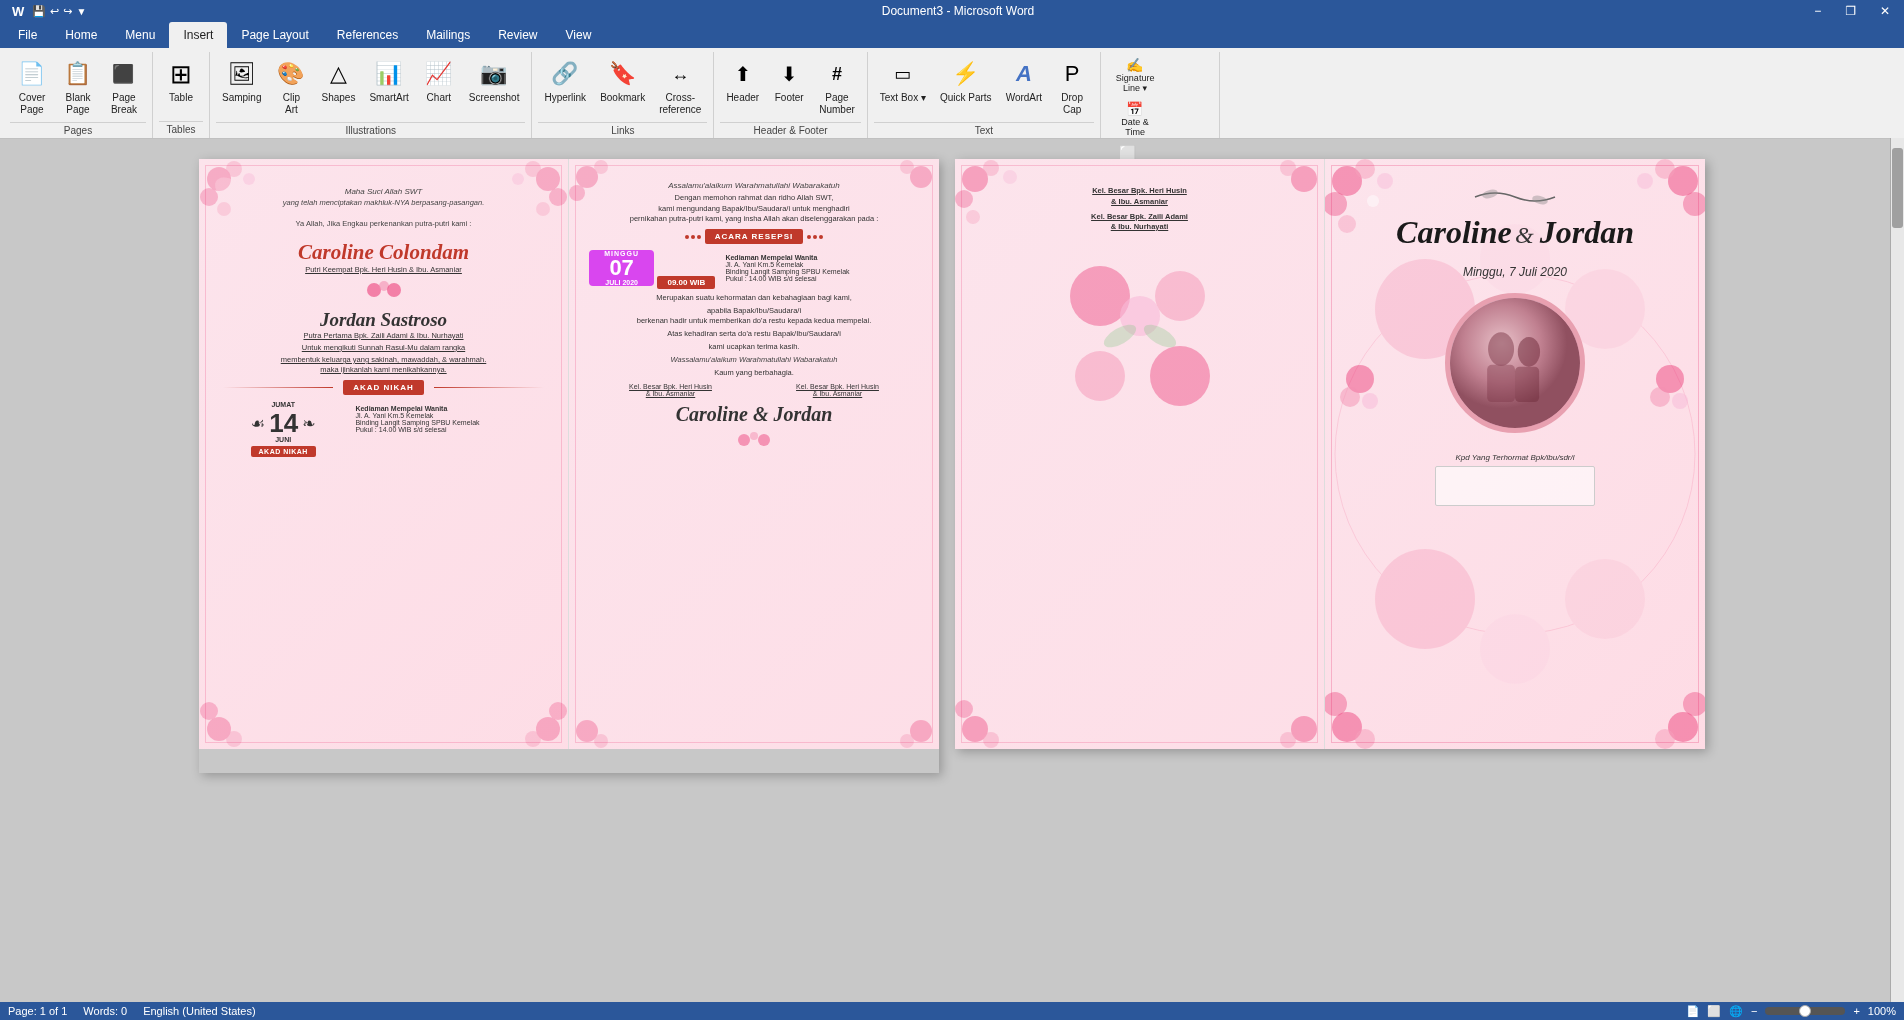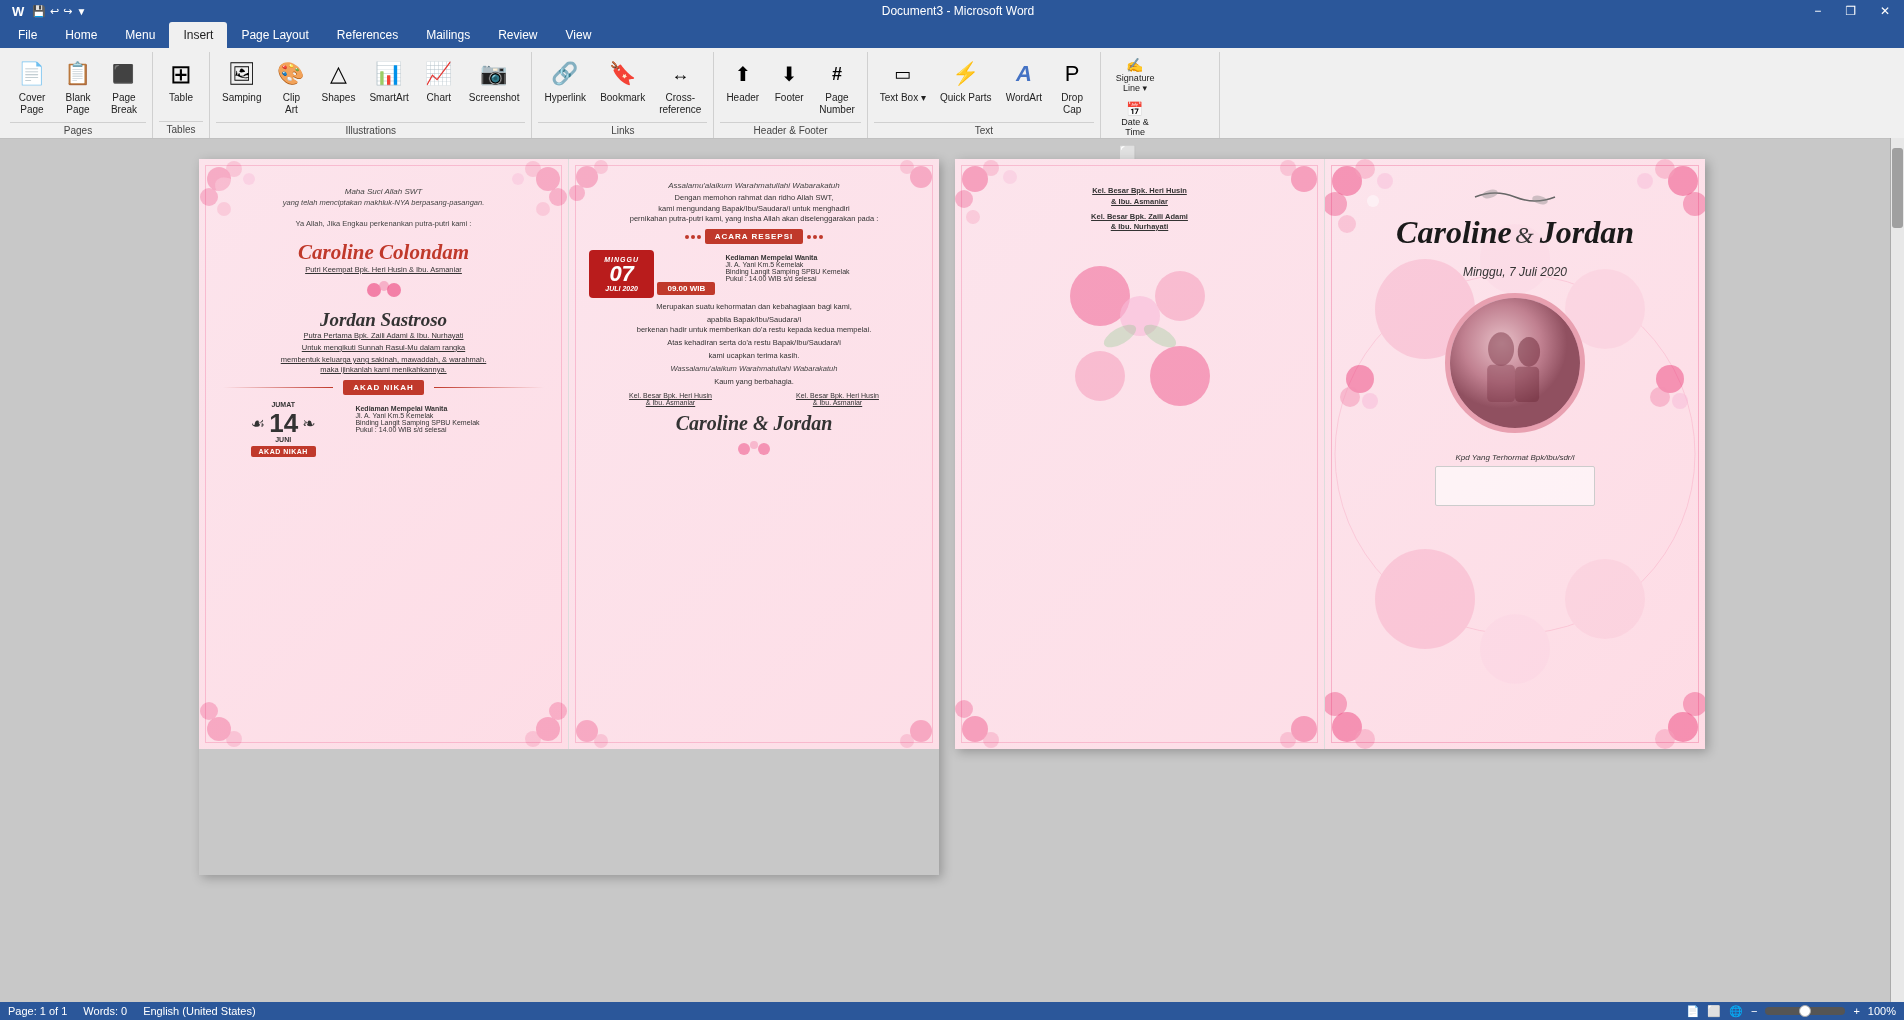--- a/index.html
+++ b/index.html
@@ -365,21 +365,21 @@
         </div>
       </div>
       <div class="ribbon-group-label">Symbols</div>
     </div>
 
   </div>
 </div>
 
 <div class="doc-area">
 
-  <div style="display:flex; box-shadow: 3px 3px 10px rgba(0,0,0,0.25); height:716px;">
+  <div style="display:flex; box-shadow: 3px 3px 10px rgba(0,0,0,0.25); height:614px;">
 
     <div style="width:370px; height:590px; background:#fce4ec; position:relative; overflow:hidden; border-right:1px solid #ddd;">
 
       <div style="position:absolute;inset:0;background:linear-gradient(135deg,#fce4ec,#ffd6e0);opacity:0.5;"></div>
 
       <svg style="position:absolute;top:0;left:0;width:100px;height:100px;opacity:0.7;" viewBox="0 0 100 100">
         <circle cx="20" cy="20" r="12" fill="#e91e63" opacity="0.4"></circle>
         <circle cx="35" cy="10" r="8" fill="#f48fb1" opacity="0.5"></circle>
         <circle cx="10" cy="38" r="9" fill="#e91e63" opacity="0.35"></circle>
         <circle cx="50" cy="20" r="6" fill="#f8bbd9" opacity="0.6"></circle>
@@ -504,21 +504,21 @@
           <div style="display:flex;gap:2px;align-items:center;">
             <span style="width:4px;height:4px;background:#c0392b;border-radius:50%;display:inline-block;"></span>
             <span style="width:4px;height:4px;background:#c0392b;border-radius:50%;display:inline-block;"></span>
             <span style="width:4px;height:4px;background:#c0392b;border-radius:50%;display:inline-block;"></span>
           </div>
         </div>
 
         <div style="display:flex;align-items:flex-start;gap:8px;margin:4px 0;">
           <div style="flex:1;text-align:center;">
             
-            <div style="background:#b91c1c;color:white;border-radius:4px;padding:6px;min-width:65px;display:inline-block;font-style:italic;">
+            <div style="background:#d946ef;color:white;border-radius:4px;min-width:65px;display:inline-block;">
               <div style="font-size:7px;font-weight:bold;letter-spacing:1px;">MINGGU</div>
               <div style="font-size:22px;font-weight:bold;line-height:1;">07</div>
               <div style="font-size:7px;font-weight:bold;">JULI 2020</div>
             </div>
             <div style="background:#c0392b;color:white;font-size:8px;font-weight:bold;padding:2px 10px;margin-top:2px;border-radius:2px;display:inline-block;">09.00 WIB</div>
           </div>
           <div style="flex:1.5;text-align:left;padding-top:4px;">
             <p style="font-size:7px;color:#333;font-weight:bold;">Kediaman Mempelai Wanita</p>
             <p style="font-size:7px;color:#333;">Jl. A. Yani Km.5 Kemelak</p>
             <p style="font-size:7px;color:#333;">Binding Langit Samping SPBU Kemelak</p>

